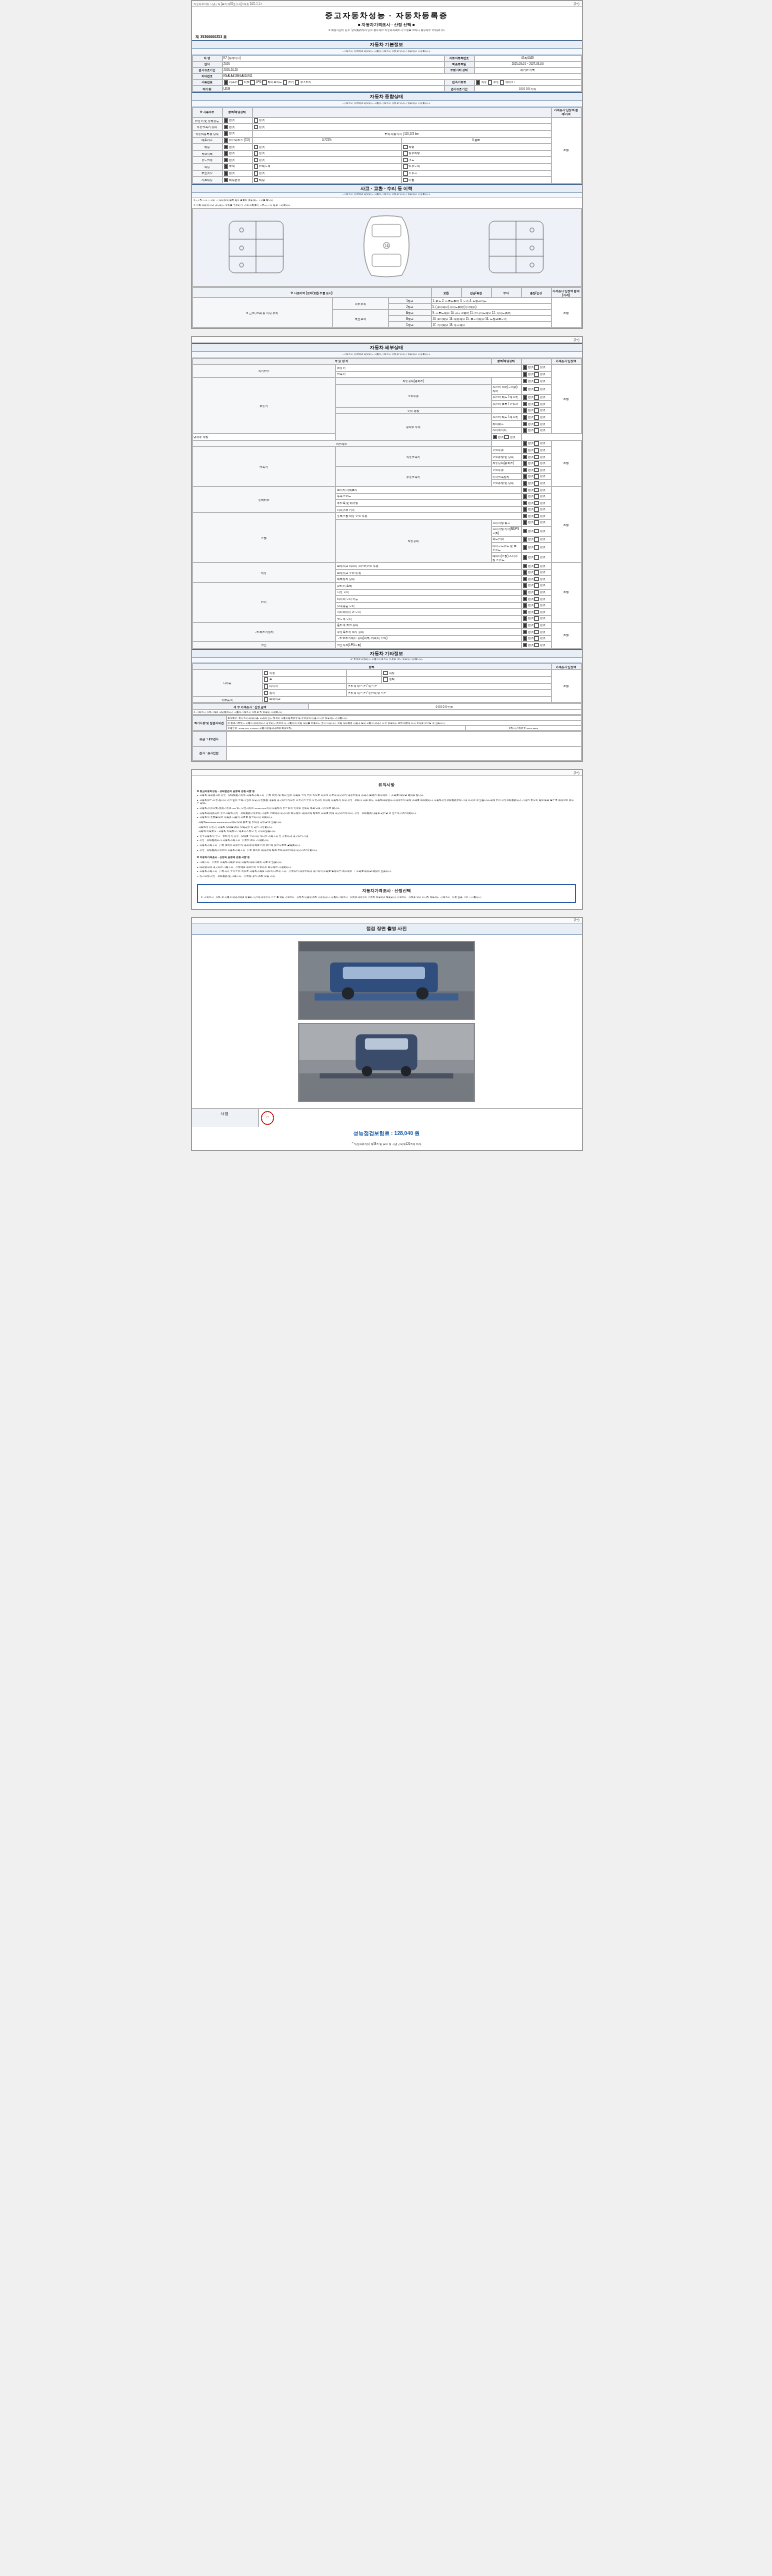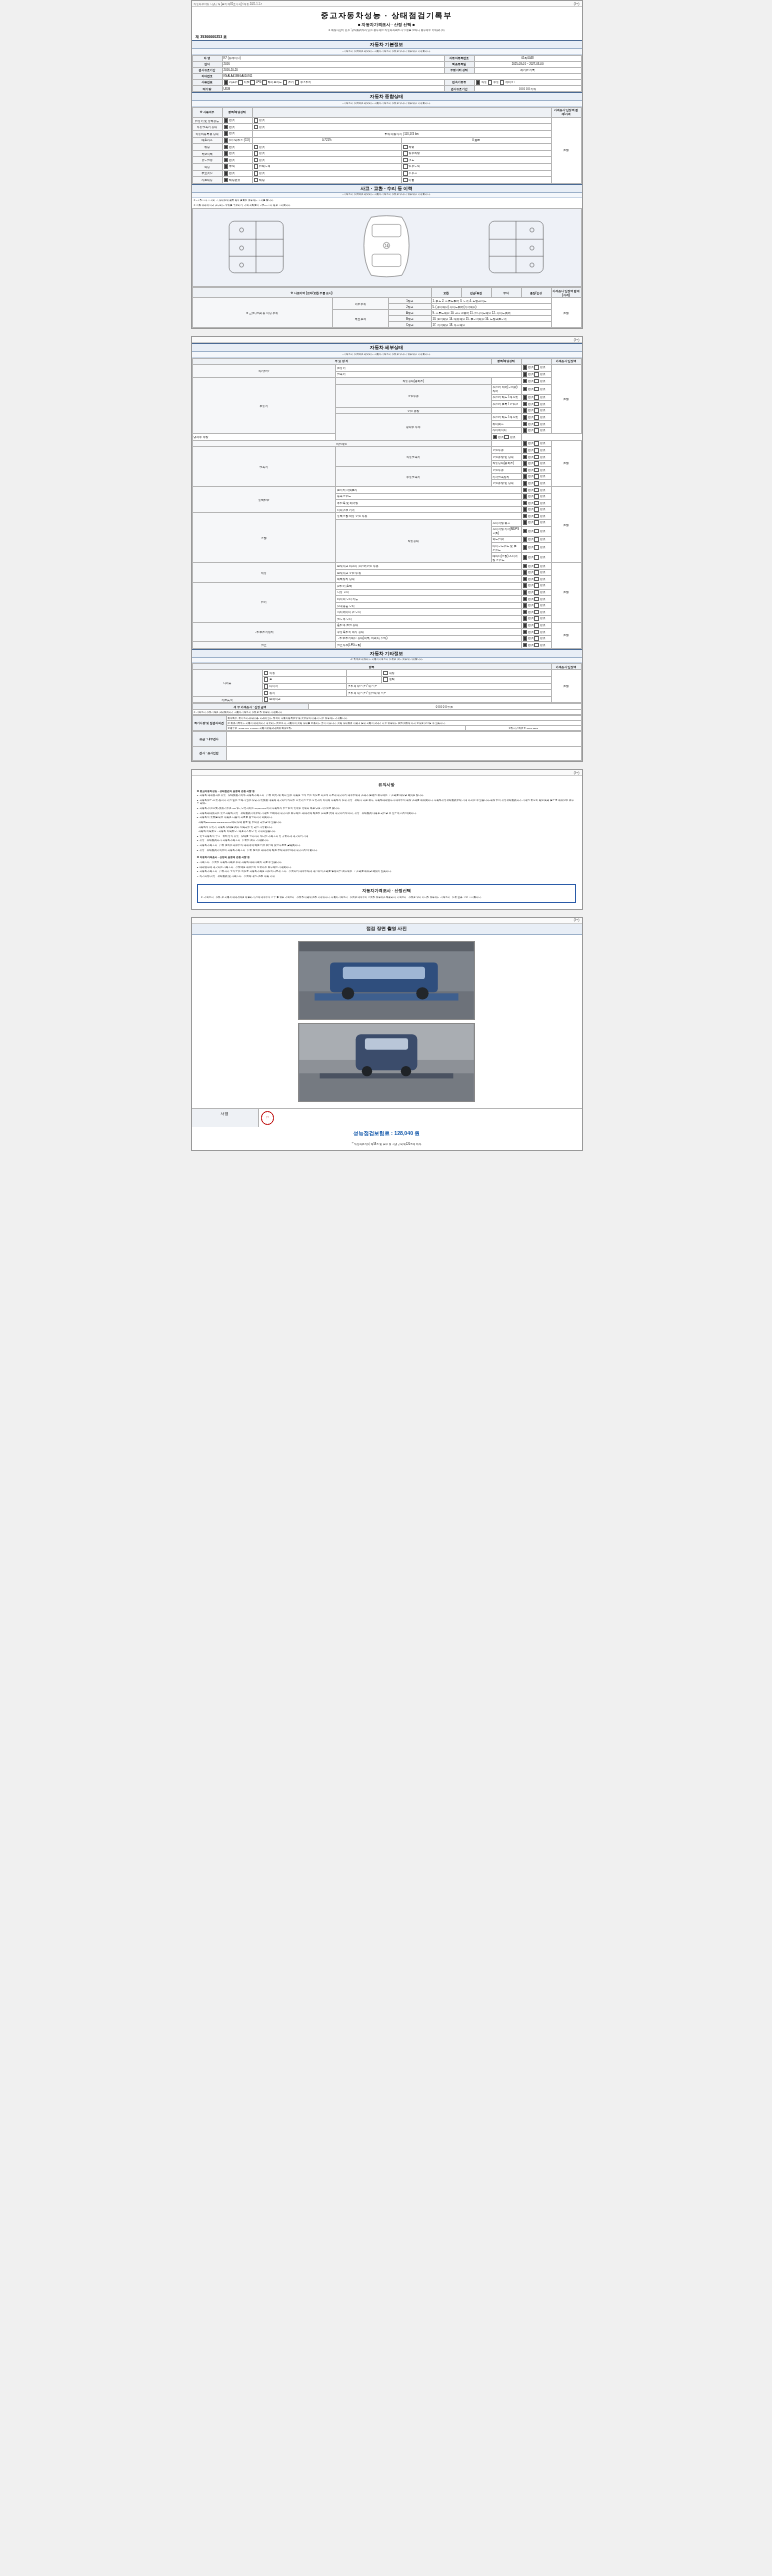--- a/index.html
+++ b/index.html
@@ -44,21 +44,21 @@
 <body>
 
 <div class="page">
 
   <div class="sheet">
     <div class="tinybar">
       <span>자동차관리법 시행규칙 [별지 제82호서식] &lt;개정 2021.1.1.&gt;</span>
       <span>(3쪽)</span>
     </div>
 
-    <div class="doc-title">중고자동차성능 · 상태점검기록부</div>
+    <div class="doc-title">중고자동차성능 · 자동차등록증</div>
     <div class="doc-sub">■ 자동차가격조사 · 산정 선택 ■</div>
     <div class="doc-sub2">※ 해당사항이 있는 ‘상태점검자가 있는 경우에만 자동차가격조사·산정을 받거나 경우에만 기재합니다</div>
     <div class="docno">
       <span>제</span>
       <span>39366660253</span>
       <span>호</span>
     </div>
 
     <div class="band">자동차 기본정보</div>
     <div class="bandnote">(가격조사·산정액은 해당하는 자동차가격조사·산정을 받거나 경우에만 기재합니다)</div>

